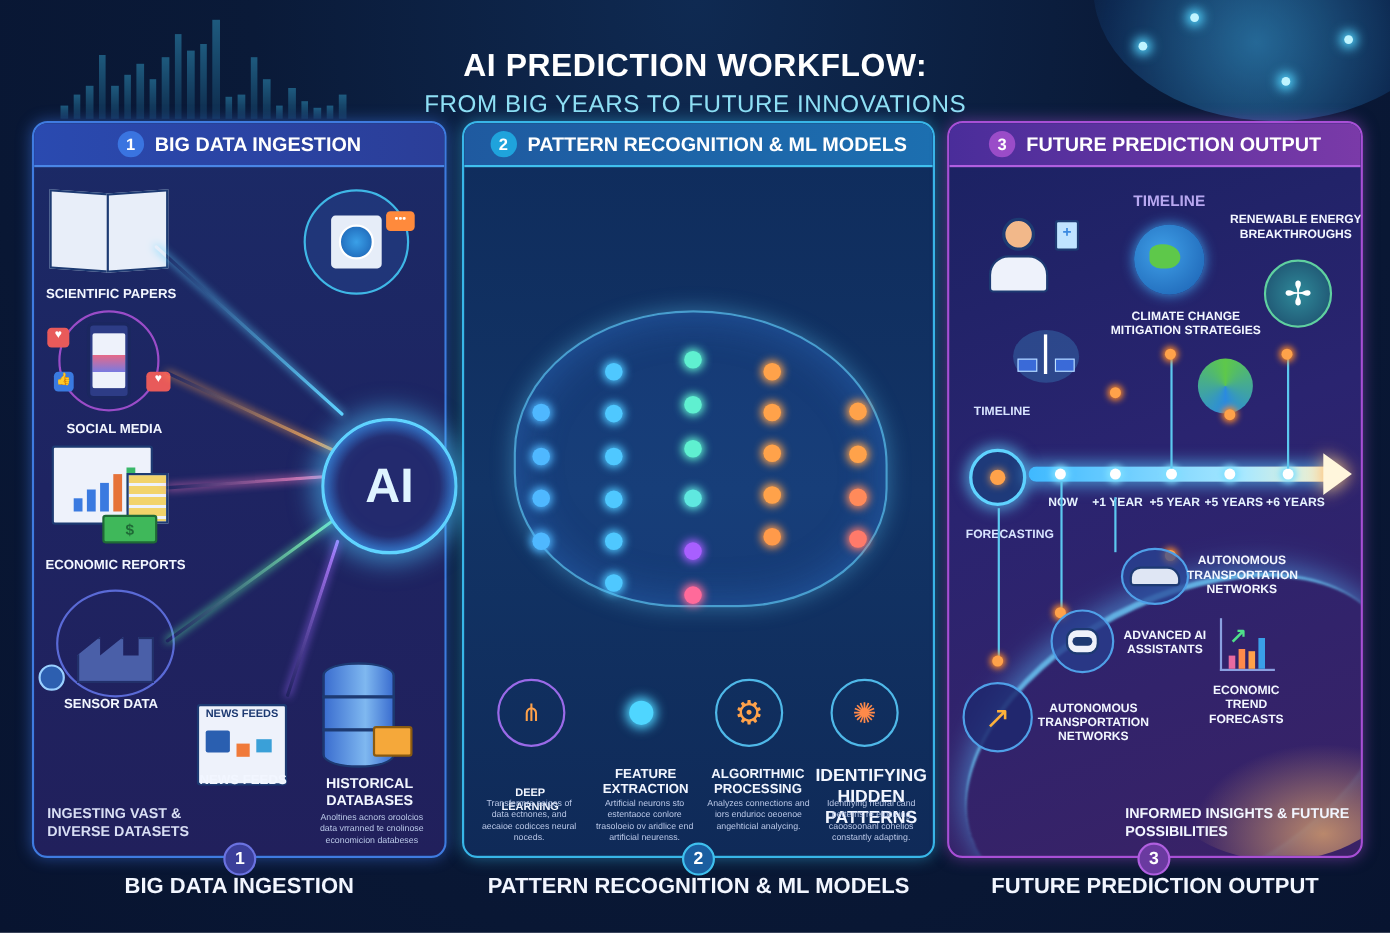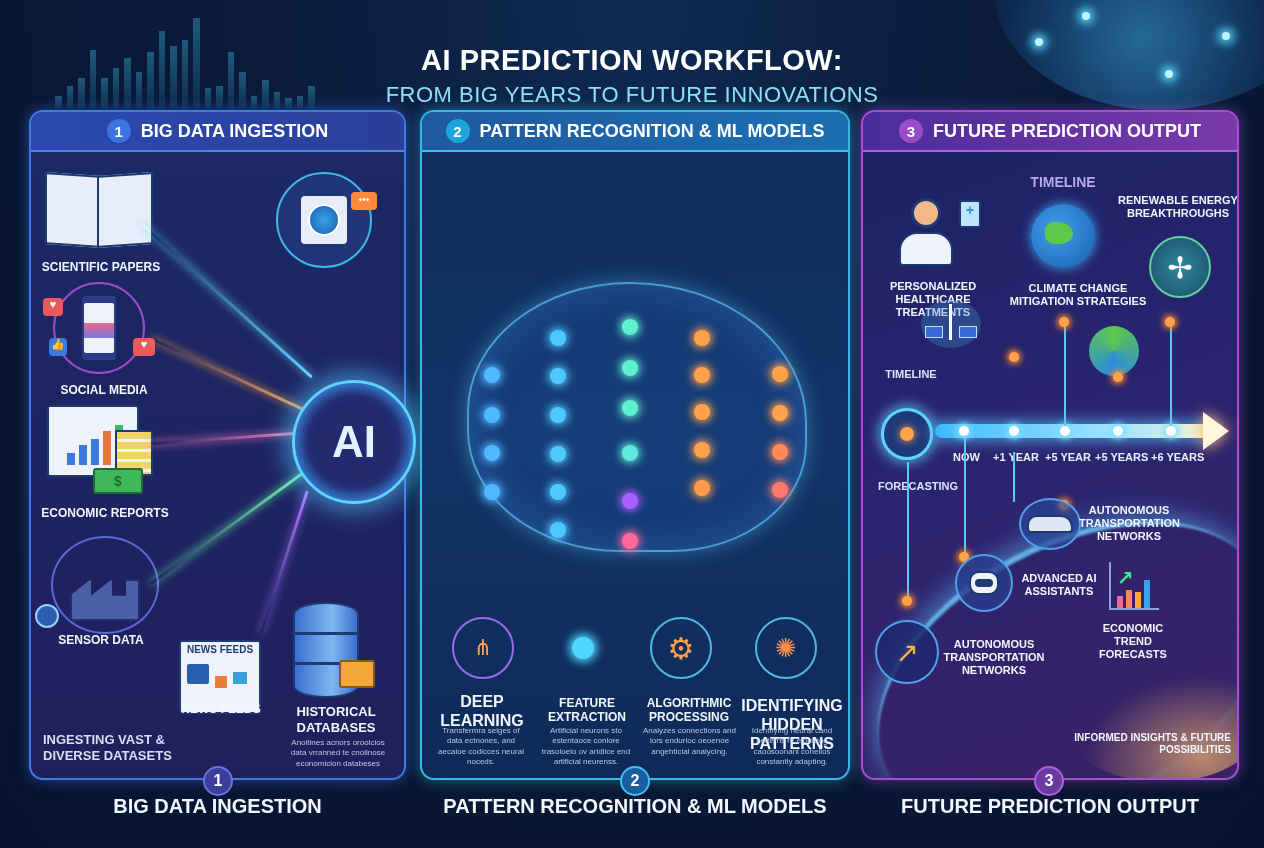--- a/index.html
+++ b/index.html
@@ -237,21 +237,21 @@
   <div class="smallcircle" style="left:130px;top:505px;border-color:transparent">
     <div style="width:22px;height:22px;border-radius:50%;background:#4fd6ff;box-shadow:0 0 10px 3px #4fd6ff"></div>
   </div>
   <div class="smallcircle" style="left:228px;top:505px;border-color:#4fb8e8">
     <span style="color:#ffa24a;font-size:30px">⚙</span>
   </div>
   <div class="smallcircle" style="left:333px;top:505px;border-color:#4fb8e8">
     <span style="color:#ff8a4a;font-size:26px">✺</span>
   </div>
 
-  <div class="lbl" style="left:5px;top:580px;width:110px;font-size:16px">
+  <div class="lbl" style="left:5px;top:604px;width:110px;font-size:10px">
     <div>DEEP</div>
       <div>LEARNING</div>
   </div>
   <div class="lbl" style="left:110px;top:584px;width:110px;font-size:12px">
     <div>FEATURE</div>
       <div>EXTRACTION</div>
   </div>
   <div class="lbl" style="left:212px;top:584px;width:110px;font-size:12px">
     <div>ALGORITHMIC</div>
       <div>PROCESSING</div>
@@ -275,21 +275,20 @@
 
   <div class="streak"></div>
 
   <div class="lbl" style="left:150px;top:62px;width:100px;font-size:14px;color:#b8a8f0">TIMELINE</div>
 
   <div class="iconc" style="left:26px;top:80px;width:74px;height:74px">
     <div style="width:30px;height:30px;border-radius:50%;background:#f2b88a;border:3px solid #1d3a72;position:absolute;top:6px"></div>
     <div style="width:54px;height:34px;border-radius:18px 18px 4px 4px;background:#eef2fb;border:2px solid #1d3a72;position:absolute;top:40px"></div>
   </div>
   <div class="abs" style="left:96px;top:88px;width:22px;height:28px;background:#bfe4ff;border:2px solid #1d3a72;border-radius:3px;color:#3a8ae0;font-size:14px;text-align:center;font-weight:700">+</div>
-  <div class="lbl" style="left:10px;top:168px;width:120px;font-size:11px">PERSONALIZED HEALTHCARE TREATMENTS</div>
 
   <div class="iconc" style="left:168px;top:92px;width:64px;height:64px;background:radial-gradient(circle at 40% 40%,#3fa0e8,#1a5eb0);box-shadow:0 0 12px #3fa0e8">
     <div style="width:28px;height:22px;background:#5ec84a;border-radius:40% 60% 50% 40%;margin-left:-8px;margin-top:-6px"></div>
   </div>
   <div class="lbl" style="left:140px;top:170px;width:150px;font-size:11px">CLIMATE CHANGE MITIGATION STRATEGIES</div>
 
   <div class="lbl" style="left:250px;top:82px;width:130px;font-size:11px">RENEWABLE ENERGY BREAKTHROUGHS</div>
   <div class="iconc" style="left:286px;top:124px;width:62px;height:62px;background:radial-gradient(circle,#2f8a9a,#1c4a6a);border:2px solid #5fd0a0">
     <span style="color:#fff;font-size:30px">✢</span>
   </div>
@@ -355,21 +354,21 @@
   <div class="abs" style="left:246px;top:450px;width:50px;height:48px;border-left:2px solid #8aa0e0;border-bottom:2px solid #8aa0e0">
     <div style="position:absolute;left:6px;bottom:0;width:6px;height:12px;background:#e86aa0"></div>
     <div style="position:absolute;left:15px;bottom:0;width:6px;height:18px;background:#ff8a4a"></div>
     <div style="position:absolute;left:24px;bottom:0;width:6px;height:16px;background:#ffa24a"></div>
     <div style="position:absolute;left:33px;bottom:0;width:6px;height:28px;background:#3aa0e8"></div>
     <div style="position:absolute;left:6px;top:4px;color:#4fe08a;font-size:20px;font-weight:700">↗</div>
   </div>
   <div class="lbl" style="left:230px;top:510px;width:80px;font-size:11px">ECONOMIC TREND FORECASTS</div>
 
   <div class="abs" style="left:200px;top:550px;width:200px;height:120px;border-radius:50%;background:radial-gradient(ellipse at 70% 80%,rgba(255,190,110,.65),rgba(255,120,80,0) 60%)"></div>
-  <div class="lbl" style="left:160px;top:620px;width:208px;text-align:right;font-size:10px">INFORMED INSIGHTS &amp; FUTURE POSSIBILITIES</div>
+  <div class="lbl" style="left:160px;top:620px;width:208px;text-align:left;font-size:13px">INFORMED INSIGHTS &amp; FUTURE POSSIBILITIES</div>
 </div>
 
 <div class="bottom-num" style="left:203px;background:#3b3f9a;border-color:#6a72e0">1</div>
 <div class="bottom-num" style="left:620px;background:#1b5ea0;border-color:#3fc0ee">2</div>
 <div class="bottom-num" style="left:1034px;background:#6a3aa0;border-color:#b05fe0">3</div>
 
 <div class="bottom-lbl" style="left:29px;width:377px">BIG DATA INGESTION</div>
 <div class="bottom-lbl" style="left:420px;width:430px">PATTERN RECOGNITION &amp; ML MODELS</div>
 <div class="bottom-lbl" style="left:861px;width:378px">FUTURE PREDICTION OUTPUT</div>
 

